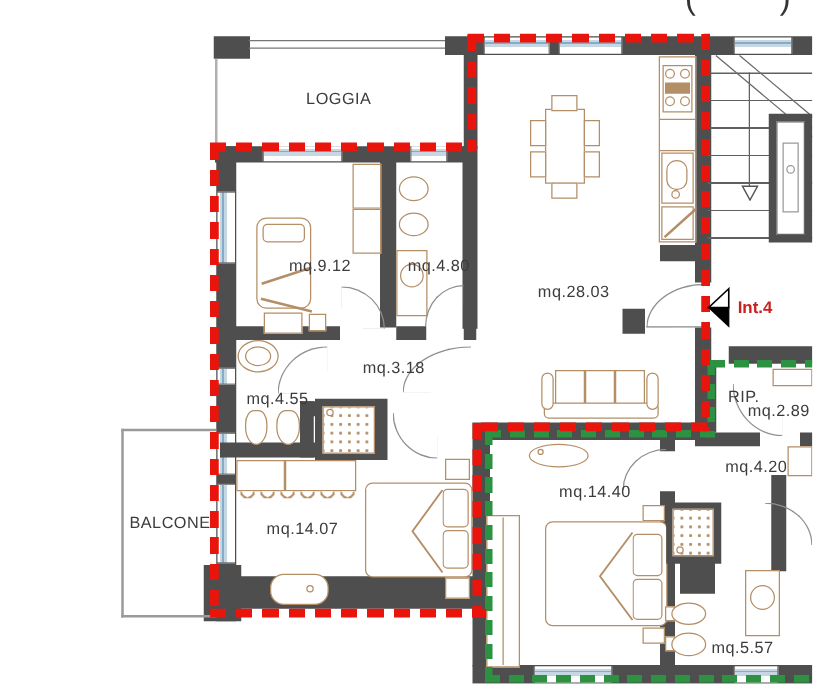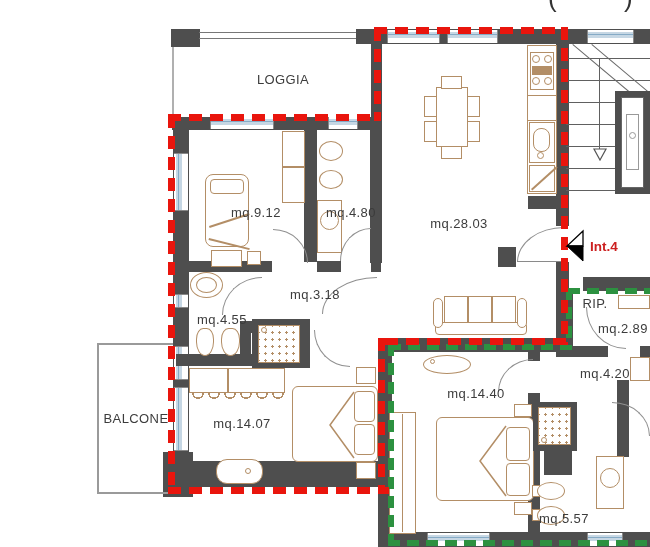--- a/index.html
+++ b/index.html
@@ -213,27 +213,27 @@
   <div class="rd-v" style="left:561px;top:27px;height:318px"></div>
   <div class="rd-h" style="left:385px;top:338px;width:183px"></div>
   <div class="rd-v" style="left:378px;top:338px;height:156px"></div>
 
   <svg class="abs" style="left:564px;top:229px" width="22" height="34">
     <path d="M19 2 L3 17 L19 17 Z" fill="#fff" stroke="#000" stroke-width="1.3"></path>
     <path d="M19 17 L3 17 L19 32 Z" fill="#000" stroke="#000" stroke-width="1"></path>
   </svg>
   <div class="lbl-red" style="left:604px;top:246px">Int.4</div>
 
-  <div class="lbl" style="left:283px;top:79px">LOGGIA</div>
+  <div class="lbl" style="left:271px;top:79px">LOGGIA</div>
   <div class="lbl" style="left:256px;top:212px">mq.9.12</div>
   <div class="lbl" style="left:351px;top:212px">mq.4.80</div>
-  <div class="lbl" style="left:459px;top:223px">mq.28.03</div>
+  <div class="lbl" style="left:459px;top:233px">mq.28.03</div>
   <div class="lbl" style="left:315px;top:294px">mq.3.18</div>
   <div class="lbl" style="left:222px;top:319px">mq.4.55</div>
   <div class="lbl" style="left:136px;top:418px">BALCONE</div>
   <div class="lbl" style="left:242px;top:423px">mq.14.07</div>
   <div class="lbl" style="left:476px;top:393px">mq.14.40</div>
-  <div class="lbl" style="left:595px;top:303px">RIP.</div>
+  <div class="lbl" style="left:595px;top:317px">RIP.</div>
   <div class="lbl" style="left:623px;top:328px">mq.2.89</div>
   <div class="lbl" style="left:605px;top:373px">mq.4.20</div>
-  <div class="lbl" style="left:564px;top:518px">mq.5.57</div>
+  <div class="lbl" style="left:594px;top:518px">mq.5.57</div>
 
 </div>
 
 </body></html>

